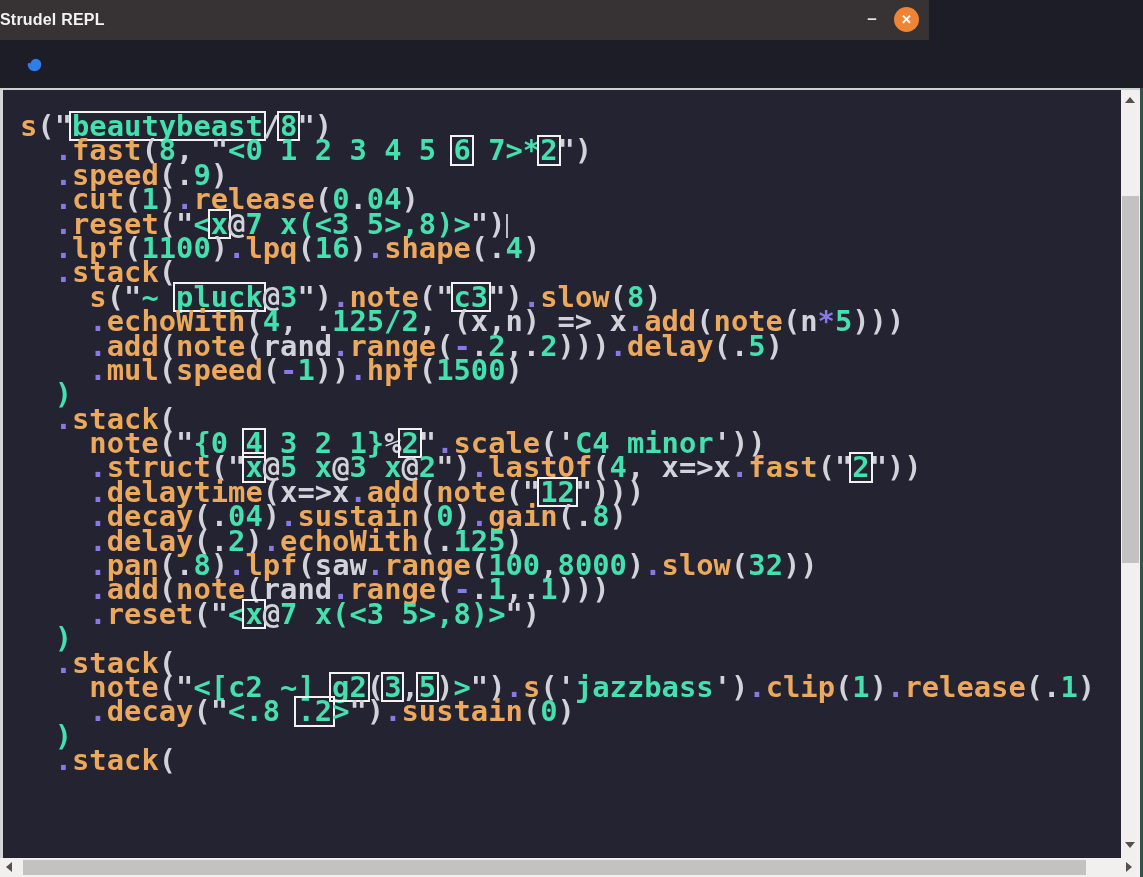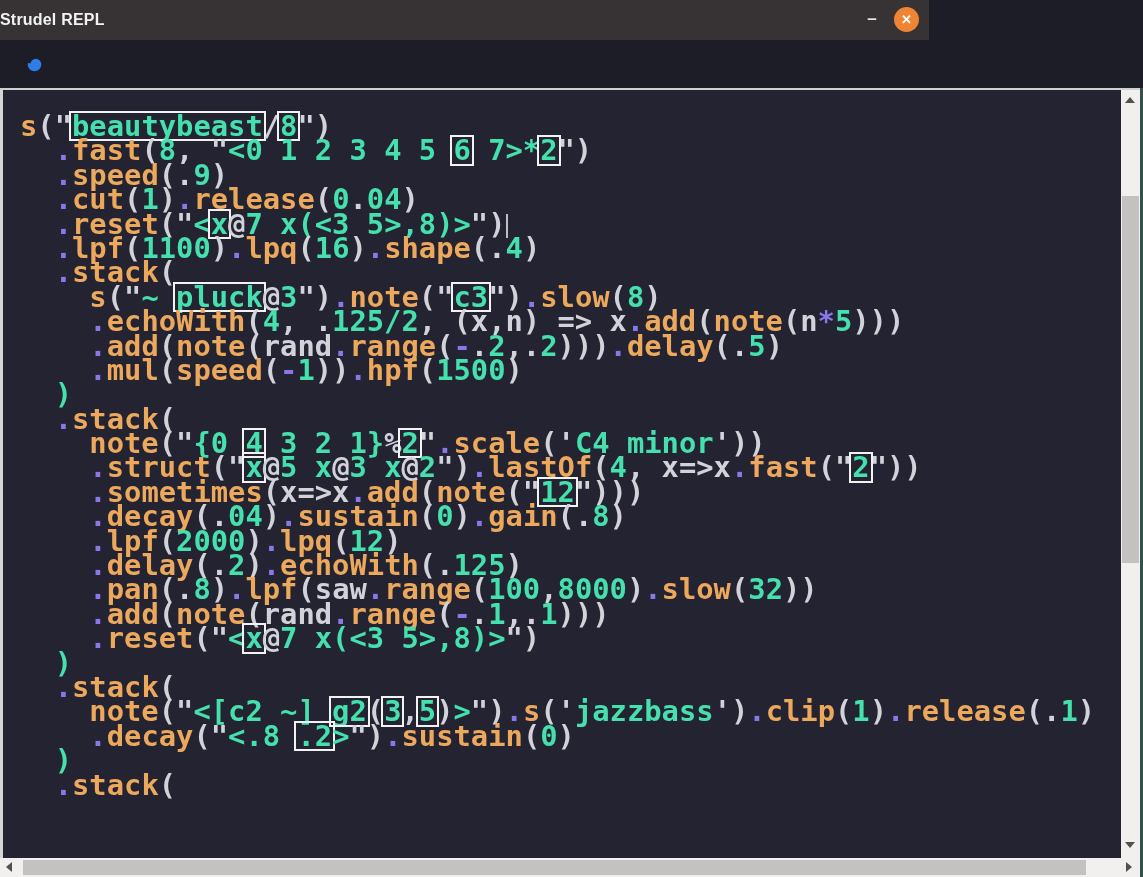--- a/index.html
+++ b/index.html
@@ -78,23 +78,22 @@
       <div class="cl"><span class="sg-w">  </span><span class="sg-p">.</span><span class="sg-o">lpf</span><span class="sg-w">(</span><span class="sg-t">1100</span><span class="sg-w">)</span><span class="sg-p">.</span><span class="sg-o">lpq</span><span class="sg-w">(</span><span class="sg-t">16</span><span class="sg-w">)</span><span class="sg-p">.</span><span class="sg-o">shape</span><span class="sg-w">(.</span><span class="sg-t">4</span><span class="sg-w">)</span></div>
       <div class="cl"><span class="sg-w">  </span><span class="sg-p">.</span><span class="sg-o">stack</span><span class="sg-w">(</span></div>
       <div class="cl"><span class="sg-w">    </span><span class="sg-o">s</span><span class="sg-w">("</span><span class="sg-t">~ </span><span class="sg-th">pluck</span><span class="sg-w">@</span><span class="sg-t">3</span><span class="sg-w">")</span><span class="sg-p">.</span><span class="sg-o">note</span><span class="sg-w">("</span><span class="sg-th">c3</span><span class="sg-w">")</span><span class="sg-p">.</span><span class="sg-o">slow</span><span class="sg-w">(</span><span class="sg-t">8</span><span class="sg-w">)</span></div>
       <div class="cl"><span class="sg-w">    </span><span class="sg-p">.</span><span class="sg-o">echoWith</span><span class="sg-w">(</span><span class="sg-t">4</span><span class="sg-w">, .</span><span class="sg-t">125/2</span><span class="sg-w">, (x,n) =&gt; x</span><span class="sg-p">.</span><span class="sg-o">add</span><span class="sg-w">(</span><span class="sg-o">note</span><span class="sg-w">(n</span><span class="sg-p">*</span><span class="sg-t">5</span><span class="sg-w">)))</span></div>
       <div class="cl"><span class="sg-w">    </span><span class="sg-p">.</span><span class="sg-o">add</span><span class="sg-w">(</span><span class="sg-o">note</span><span class="sg-w">(rand</span><span class="sg-p">.</span><span class="sg-o">range</span><span class="sg-w">(</span><span class="sg-p">-</span><span class="sg-w">.</span><span class="sg-t">2</span><span class="sg-w">,.</span><span class="sg-t">2</span><span class="sg-w">)))</span><span class="sg-p">.</span><span class="sg-o">delay</span><span class="sg-w">(.</span><span class="sg-t">5</span><span class="sg-w">)</span></div>
       <div class="cl"><span class="sg-w">    </span><span class="sg-p">.</span><span class="sg-o">mul</span><span class="sg-w">(</span><span class="sg-o">speed</span><span class="sg-w">(</span><span class="sg-p">-</span><span class="sg-t">1</span><span class="sg-w">))</span><span class="sg-p">.</span><span class="sg-o">hpf</span><span class="sg-w">(</span><span class="sg-t">1500</span><span class="sg-w">)</span></div>
       <div class="cl"><span class="sg-w">  </span><span class="sg-t">)</span></div>
       <div class="cl"><span class="sg-w">  </span><span class="sg-p">.</span><span class="sg-o">stack</span><span class="sg-w">(</span></div>
       <div class="cl"><span class="sg-w">    </span><span class="sg-o">note</span><span class="sg-w">("</span><span class="sg-t">{0 </span><span class="sg-th">4</span><span class="sg-t"> 3 2 1}</span><span class="sg-w">%</span><span class="sg-th">2</span><span class="sg-w">"</span><span class="sg-p">.</span><span class="sg-o">scale</span><span class="sg-w">('</span><span class="sg-t">C4 minor</span><span class="sg-w">'))</span></div>
       <div class="cl"><span class="sg-w">    </span><span class="sg-p">.</span><span class="sg-o">struct</span><span class="sg-w">("</span><span class="sg-th">x</span><span class="sg-w">@</span><span class="sg-t">5 x</span><span class="sg-w">@</span><span class="sg-t">3 x</span><span class="sg-w">@</span><span class="sg-t">2</span><span class="sg-w">")</span><span class="sg-p">.</span><span class="sg-o">lastOf</span><span class="sg-w">(</span><span class="sg-t">4</span><span class="sg-w">, x=&gt;x</span><span class="sg-p">.</span><span class="sg-o">fast</span><span class="sg-w">("</span><span class="sg-th">2</span><span class="sg-w">"))</span></div>
-      <div class="cl"><span class="sg-w">    </span><span class="sg-p">.</span><span class="sg-o">sometimes</span><span class="sg-w">(x=&gt;x</span><span class="sg-p">.</span><span class="sg-o">add</span><span class="sg-w">(</span><span class="sg-o">note</span><span class="sg-w">("</span><span class="sg-th">12</span><span class="sg-w">")))</span></div>
+      <div class="cl"><span class="sg-w">    </span><span class="sg-p">.</span><span class="sg-o">delaytime</span><span class="sg-w">(x=&gt;x</span><span class="sg-p">.</span><span class="sg-o">add</span><span class="sg-w">(</span><span class="sg-o">note</span><span class="sg-w">("</span><span class="sg-th">12</span><span class="sg-w">")))</span></div>
       <div class="cl"><span class="sg-w">    </span><span class="sg-p">.</span><span class="sg-o">decay</span><span class="sg-w">(.</span><span class="sg-t">04</span><span class="sg-w">)</span><span class="sg-p">.</span><span class="sg-o">sustain</span><span class="sg-w">(</span><span class="sg-t">0</span><span class="sg-w">)</span><span class="sg-p">.</span><span class="sg-o">gain</span><span class="sg-w">(.</span><span class="sg-t">8</span><span class="sg-w">)</span></div>
-      <div class="cl"><span class="sg-w">    </span><span class="sg-p">.</span><span class="sg-o">lpf</span><span class="sg-w">(</span><span class="sg-t">2000</span><span class="sg-w">)</span><span class="sg-p">.</span><span class="sg-o">lpq</span><span class="sg-w">(</span><span class="sg-t">12</span><span class="sg-w">)</span></div>
       <div class="cl"><span class="sg-w">    </span><span class="sg-p">.</span><span class="sg-o">delay</span><span class="sg-w">(.</span><span class="sg-t">2</span><span class="sg-w">)</span><span class="sg-p">.</span><span class="sg-o">echoWith</span><span class="sg-w">(.</span><span class="sg-t">125</span><span class="sg-w">)</span></div>
       <div class="cl"><span class="sg-w">    </span><span class="sg-p">.</span><span class="sg-o">pan</span><span class="sg-w">(.</span><span class="sg-t">8</span><span class="sg-w">)</span><span class="sg-p">.</span><span class="sg-o">lpf</span><span class="sg-w">(saw</span><span class="sg-p">.</span><span class="sg-o">range</span><span class="sg-w">(</span><span class="sg-t">100</span><span class="sg-w">,</span><span class="sg-t">8000</span><span class="sg-w">)</span><span class="sg-p">.</span><span class="sg-o">slow</span><span class="sg-w">(</span><span class="sg-t">32</span><span class="sg-w">))</span></div>
       <div class="cl"><span class="sg-w">    </span><span class="sg-p">.</span><span class="sg-o">add</span><span class="sg-w">(</span><span class="sg-o">note</span><span class="sg-w">(rand</span><span class="sg-p">.</span><span class="sg-o">range</span><span class="sg-w">(</span><span class="sg-p">-</span><span class="sg-w">.</span><span class="sg-t">1</span><span class="sg-w">,.</span><span class="sg-t">1</span><span class="sg-w">)))</span></div>
       <div class="cl"><span class="sg-w">    </span><span class="sg-p">.</span><span class="sg-o">reset</span><span class="sg-w">("</span><span class="sg-t">&lt;</span><span class="sg-th">x</span><span class="sg-w">@</span><span class="sg-t">7 x(&lt;3 5&gt;,8)&gt;</span><span class="sg-w">")</span></div>
       <div class="cl"><span class="sg-w">  </span><span class="sg-t">)</span></div>
       <div class="cl"><span class="sg-w">  </span><span class="sg-p">.</span><span class="sg-o">stack</span><span class="sg-w">(</span></div>
       <div class="cl"><span class="sg-w">    </span><span class="sg-o">note</span><span class="sg-w">("</span><span class="sg-t">&lt;[c2 ~] </span><span class="sg-th">g2</span><span class="sg-w">(</span><span class="sg-th">3</span><span class="sg-w">,</span><span class="sg-th">5</span><span class="sg-w">)</span><span class="sg-t">&gt;</span><span class="sg-w">")</span><span class="sg-p">.</span><span class="sg-o">s</span><span class="sg-w">('</span><span class="sg-t">jazzbass</span><span class="sg-w">')</span><span class="sg-p">.</span><span class="sg-o">clip</span><span class="sg-w">(</span><span class="sg-t">1</span><span class="sg-w">)</span><span class="sg-p">.</span><span class="sg-o">release</span><span class="sg-w">(.</span><span class="sg-t">1</span><span class="sg-w">)</span></div>
       <div class="cl"><span class="sg-w">    </span><span class="sg-p">.</span><span class="sg-o">decay</span><span class="sg-w">("</span><span class="sg-t">&lt;.8 </span><span class="sg-th">.2</span><span class="sg-t">&gt;</span><span class="sg-w">")</span><span class="sg-p">.</span><span class="sg-o">sustain</span><span class="sg-w">(</span><span class="sg-t">0</span><span class="sg-w">)</span></div>
       <div class="cl"><span class="sg-w">  </span><span class="sg-t">)</span></div>
       <div class="cl"><span class="sg-w">  </span><span class="sg-p">.</span><span class="sg-o">stack</span><span class="sg-w">(</span></div>

